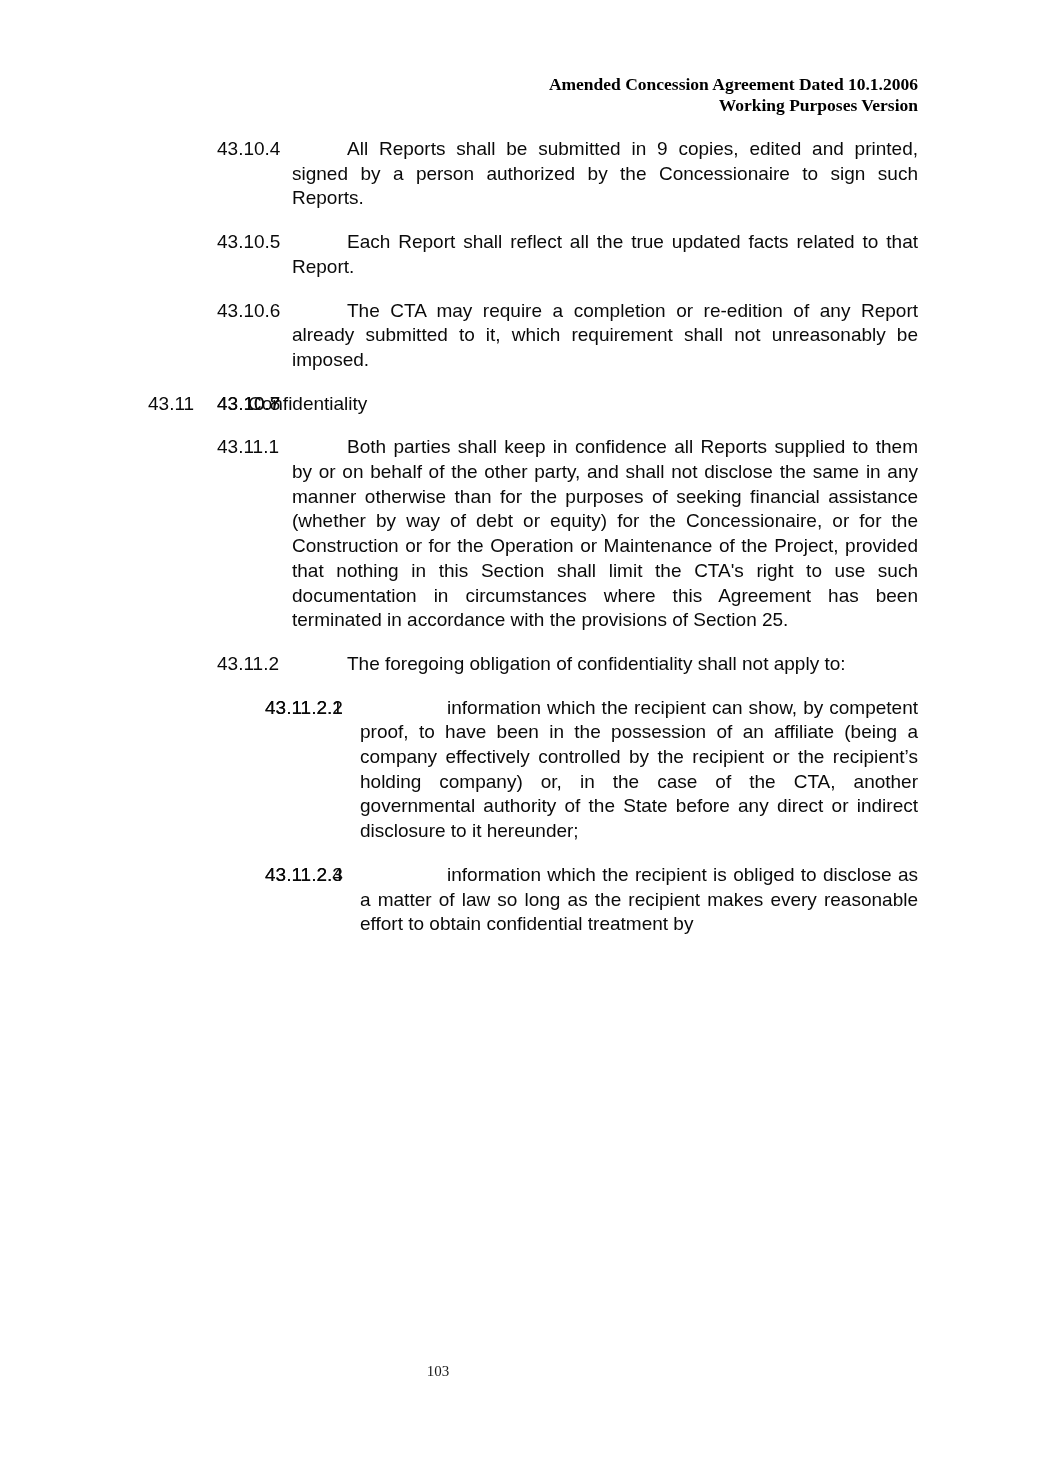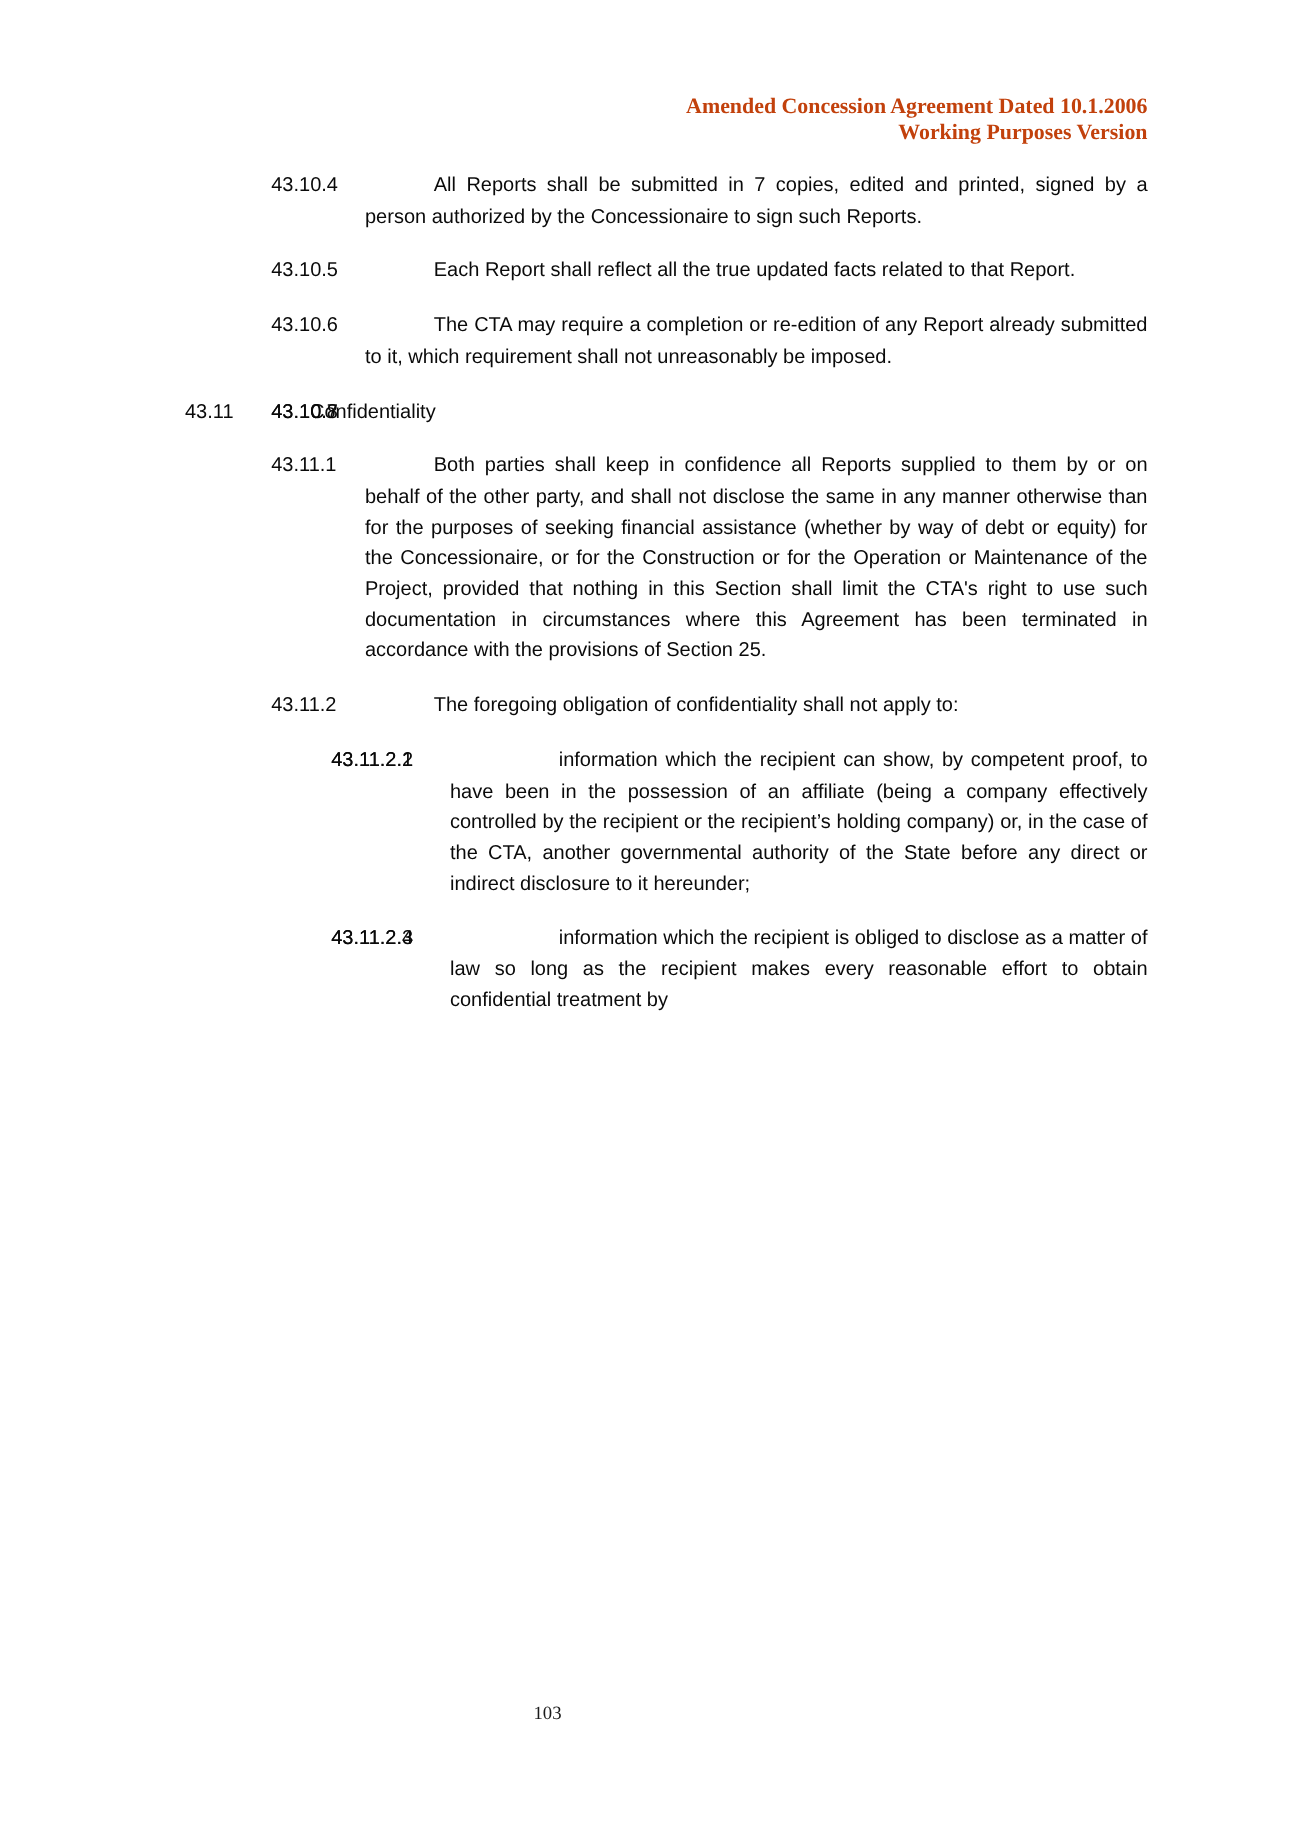--- a/index.html
+++ b/index.html
@@ -22,32 +22,32 @@
   .doc-header {
     position: absolute;
     top: 74px;
     left: 0;
     right: 122px;
     text-align: right;
     font-family: "Liberation Serif", serif;
     font-weight: bold;
     font-size: 17.5px;
     line-height: 21px;
-    color: #c2410c;
+    color: #000000;
   }
   .content {
     position: absolute;
     top: 137px;
     left: 0;
     width: 1040px;
   }
   .para {
     position: relative;
     margin-bottom: 19px;
-    font-size: 16px;
+    font-size: 19px;
     line-height: 24.7px;
     color: #0a0a0a;
   }
   .para .num {
     position: absolute;
     top: 0;
     white-space: nowrap;
   }
   
   .l2 .num { left: 148px; }
@@ -91,21 +91,21 @@
 
   <div class="doc-header">
     <div>Amended Concession Agreement Dated 10.1.2006</div>
     <div>Working Purposes Version</div>
   </div>
 
   <div class="content">
 
     <div class="para l3">
       <span class="num">43.10.4</span>
-      <div class="body">All Reports shall be submitted in 7 copies, edited and printed, signed by a person authorized by the Concessionaire to sign such Reports.</div>
+      <div class="body">All Reports shall be submitted in 9 copies, edited and printed, signed by a person authorized by the Concessionaire to sign such Reports.</div>
     </div>
 
     <div class="para l3">
       <span class="num">43.10.5</span>
       <div class="body">Each Report shall reflect all the true updated facts related to that Report.</div>
     </div>
 
     <div class="para l3">
       <span class="num">43.10.6</span>
       <div class="body">The CTA may require a completion or re-edition of any Report already submitted to it, which requirement shall not unreasonably be imposed.</div>

